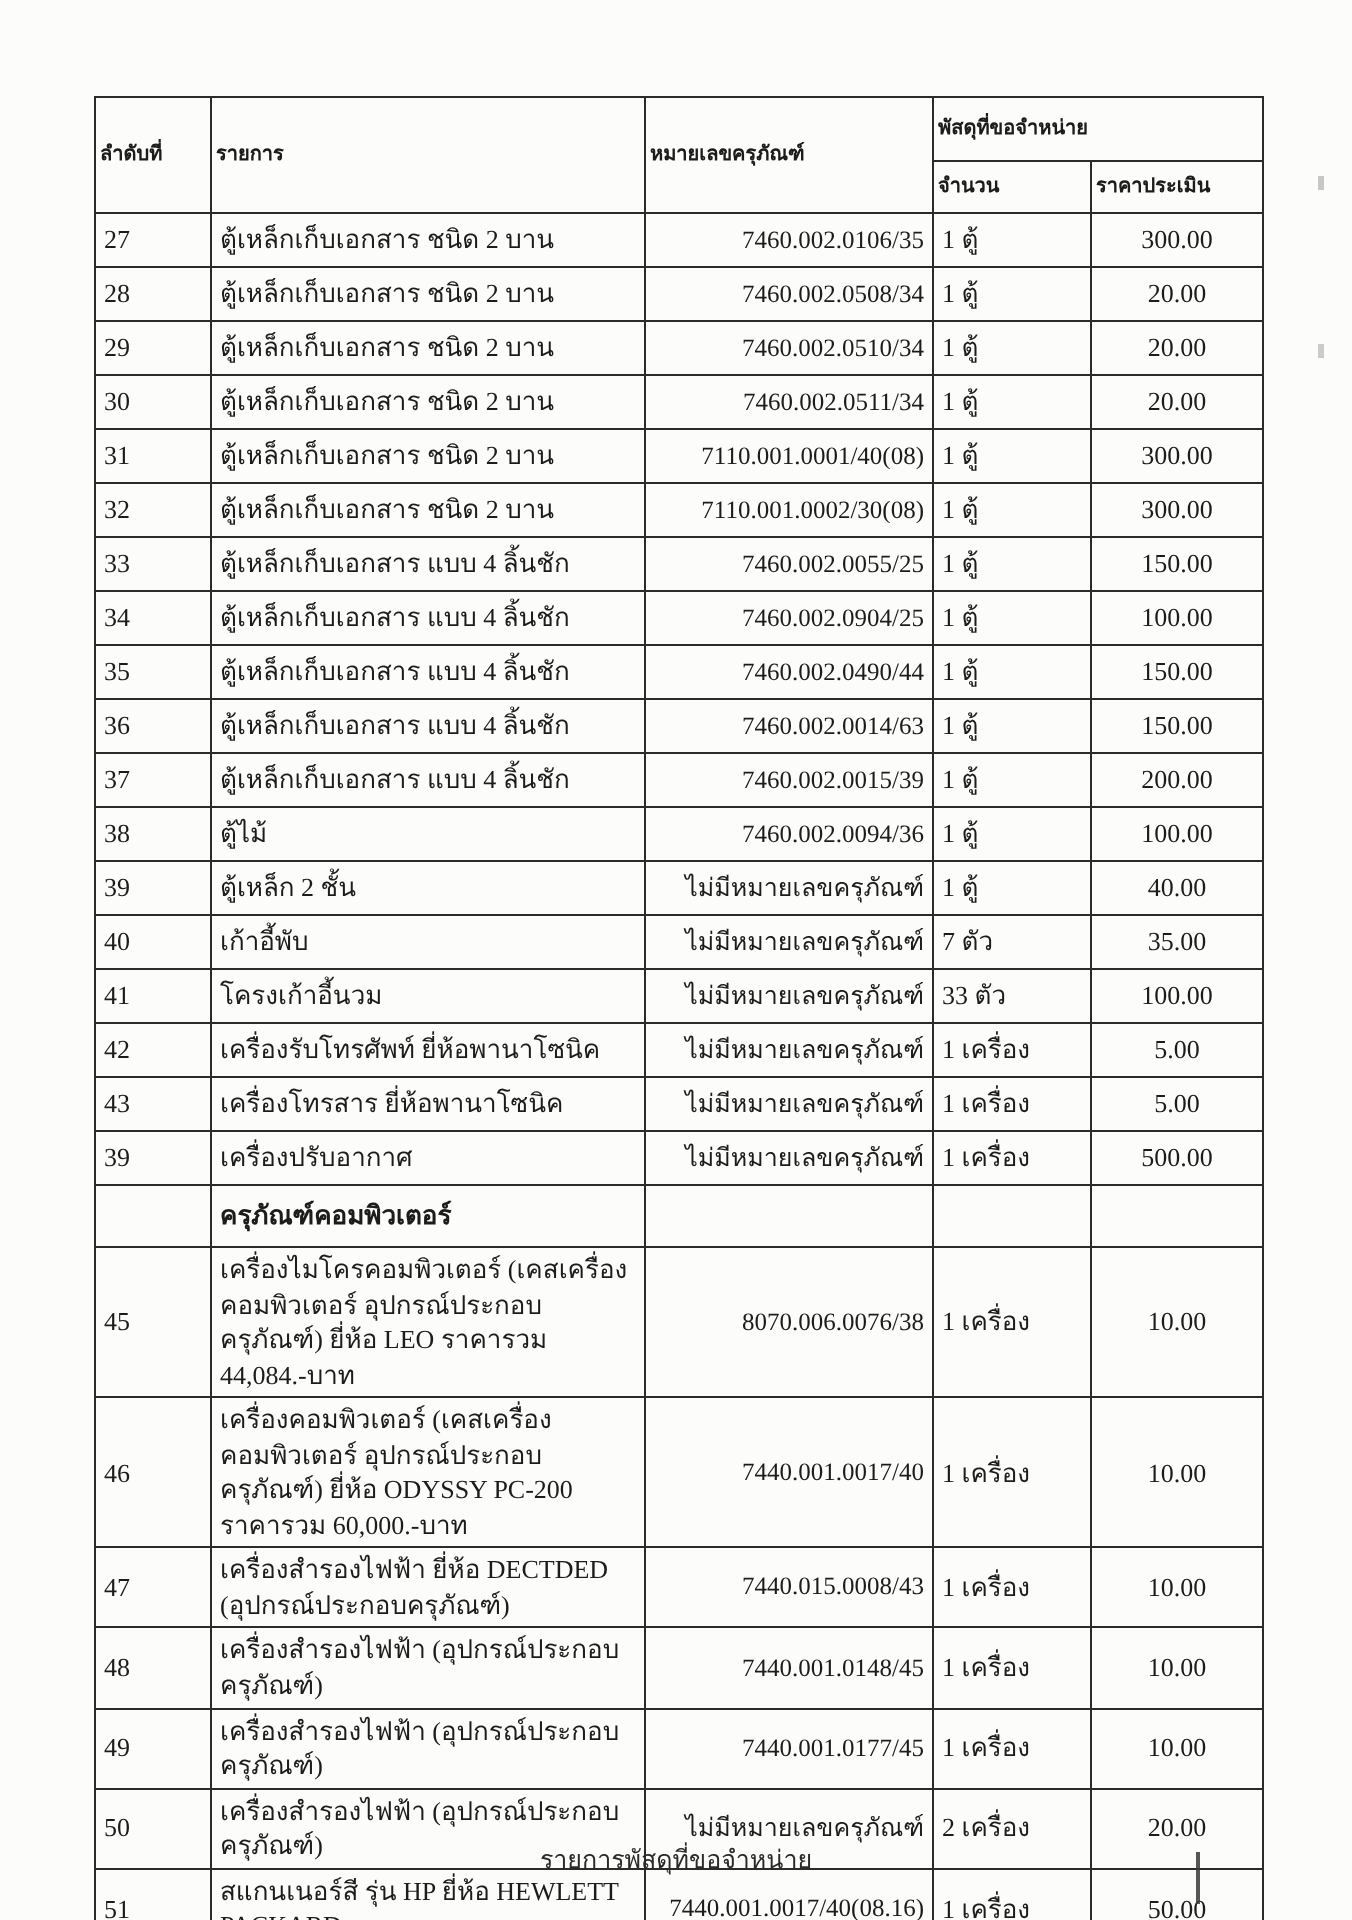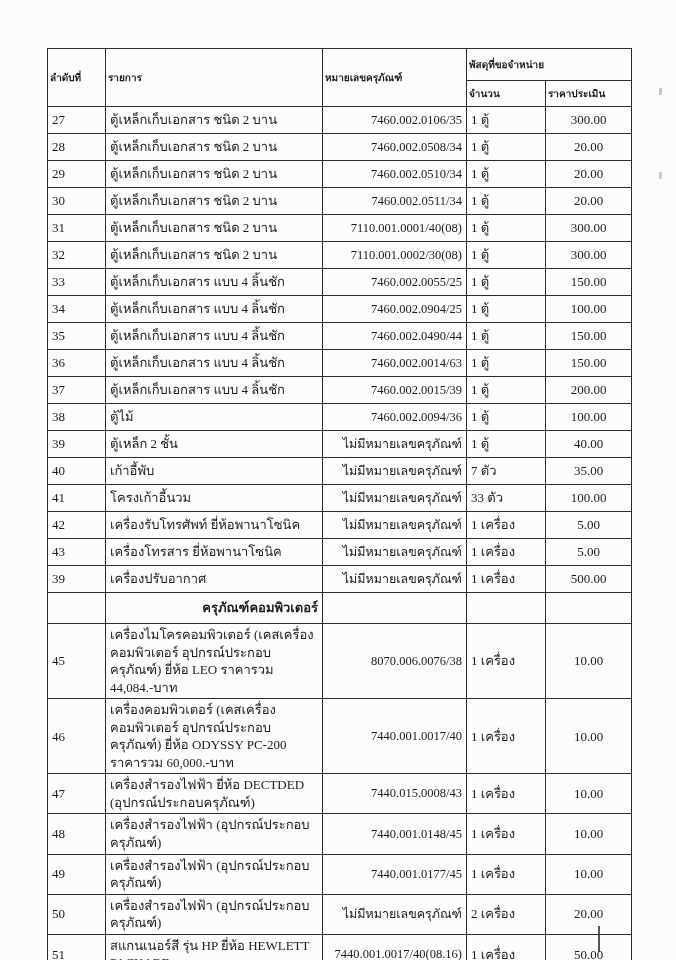--- a/index.html
+++ b/index.html
@@ -45,21 +45,21 @@
   }
   tr.hdr-top { height: 32px; }
   tr.hdr-bottom { height: 26px; }
   tbody tr.item-row { height: 27px; }
   td.c-no      { text-align: left; }
   td.c-item    { text-align: left; padding-left: 5px; margin-left: 16px; }
   td.c-asset   { text-align: right; padding-left: 5px; font-size: 12.5px; vertical-align: bottom; padding-bottom: 3px; }
   td.c-qty     { text-align: left; }
   td.c-price   { text-align: center; padding-right: 7px; vertical-align: top; padding-top: 5px; }
   td.c-multi   { vertical-align: top; padding-top: 3px; }
-  tr.section-row td { text-align: right; font-weight: bold; height: 26px; }
+  tr.section-row td { text-align: left; font-weight: bold; height: 26px; }
   .footer-caption {
     position: absolute;
     left: 0;
     top: 920px;
     width: 676px;
     text-align: center;
     font-size: 12.5px;
     color: #2a2a2a;
   }
   
@@ -297,17 +297,18 @@
     <tr class="item-row">
       <td class="c-no">51</td>
       <td class="c-item">สแกนเนอร์สี รุ่น HP ยี่ห้อ HEWLETT PACKARD</td>
       <td class="c-asset">7440.001.0017/40(08.16)</td>
       <td class="c-qty">1 เครื่อง</td>
       <td class="c-price">50.00</td>
     </tr>
   </tbody>
   </table>
 
+  <div class="footer-caption">รายการพัสดุที่ขอจำหน่าย</div>
 
   <div class="artifact a1"></div>
   <div class="artifact a2"></div>
   <div class="artifact a3"></div>
 </div>
 
 </body></html>

